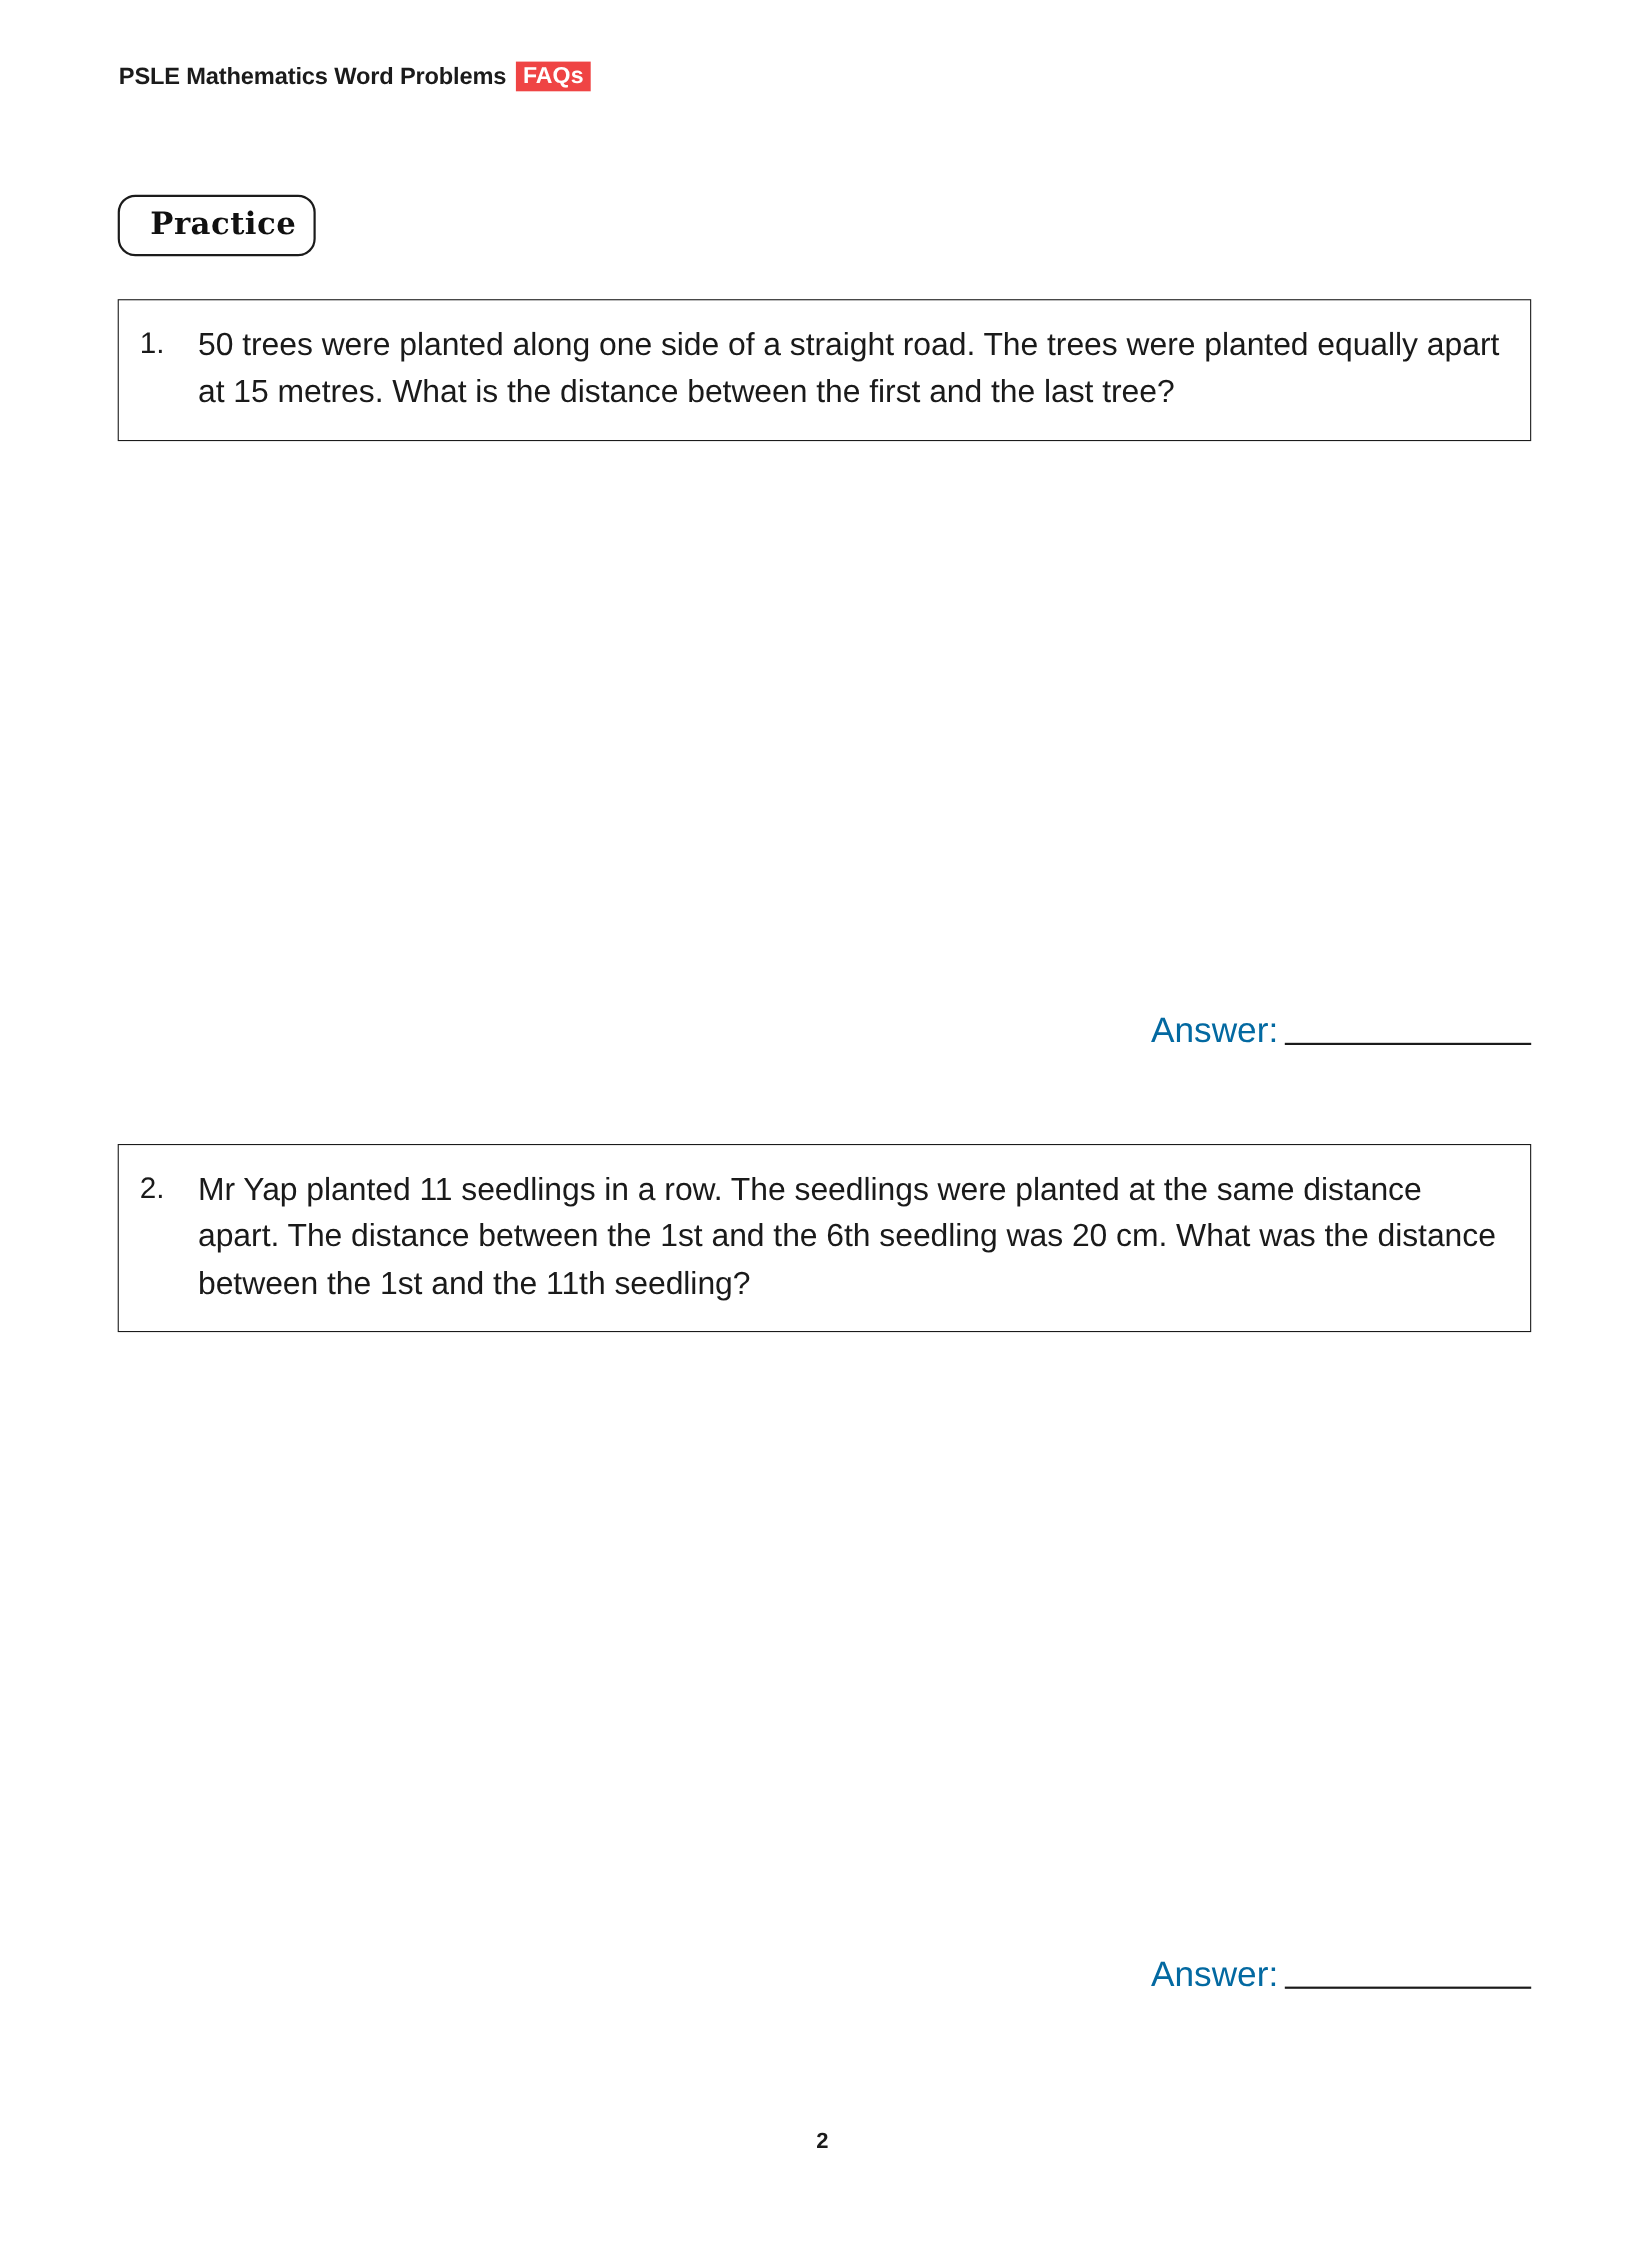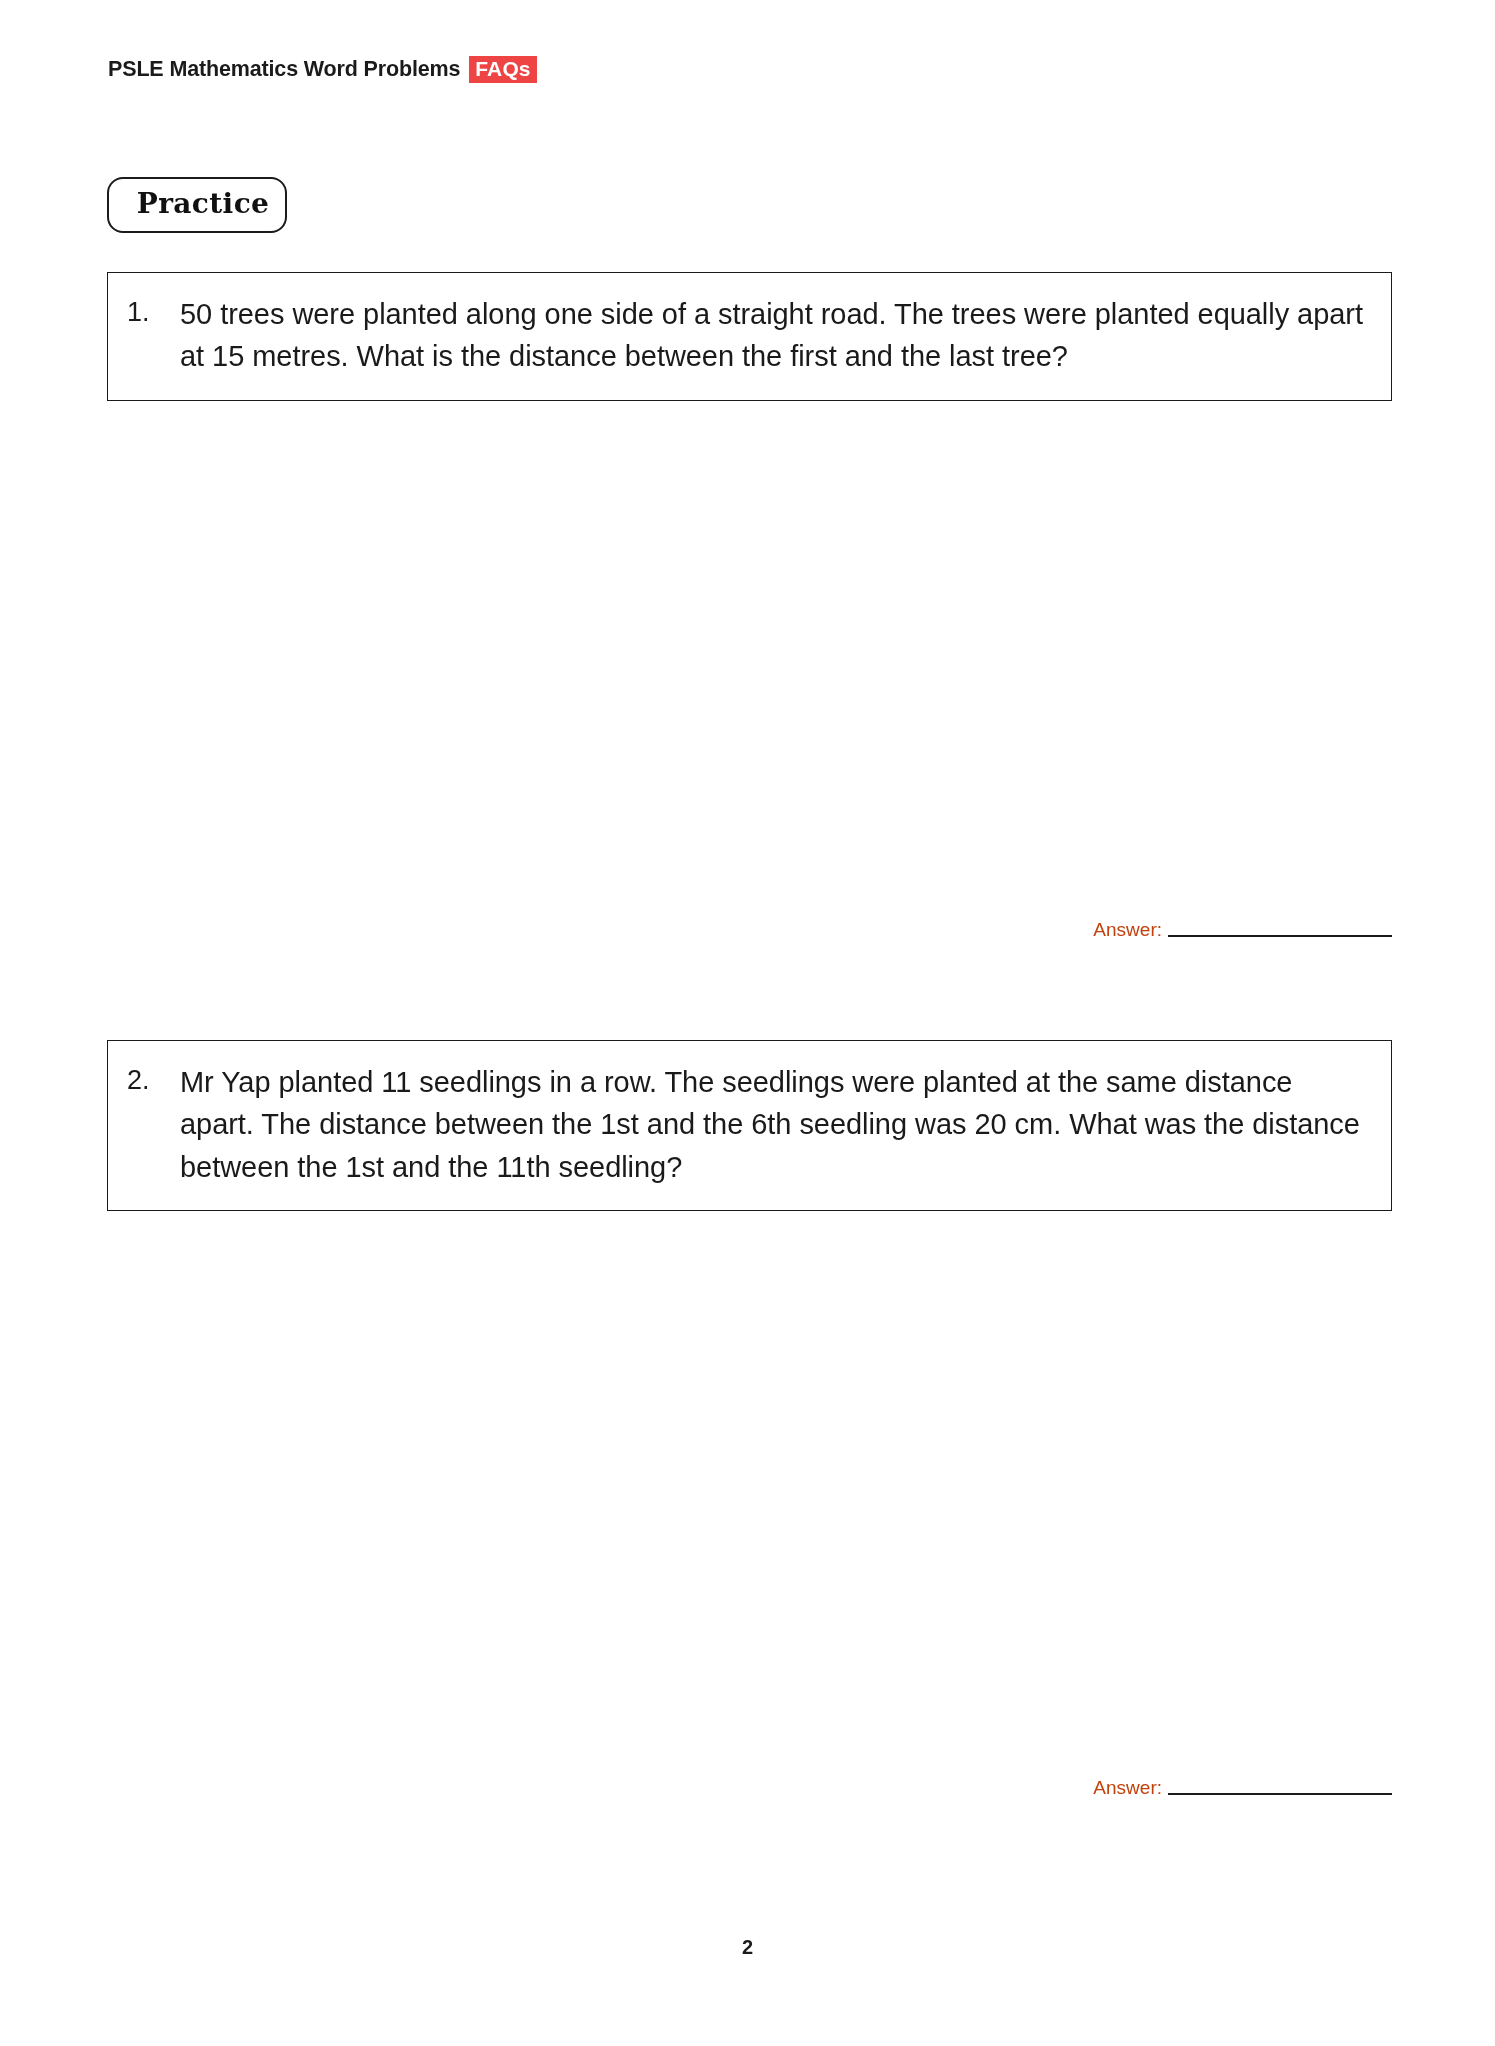--- a/index.html
+++ b/index.html
@@ -114,23 +114,23 @@
   .answer-line {
     position: absolute;
     display: flex;
     align-items: flex-end;
     gap: 6px;
     right: 103px;
   }
   #answer-1 { top: 920px; }
   #answer-2 { top: 1778px; }
   .answer-label {
-    font-size: 19px;
+    font-size: 32px;
     line-height: 1;
-    color: #c2410c;
+    color: #0369a1;
     padding-bottom: 2px;
   }
   .answer-rule {
     width: 224px;
     height: 0;
     border-bottom: 2.2px solid #1b1b1b;
     margin-bottom: 4px;
   }
 
   

